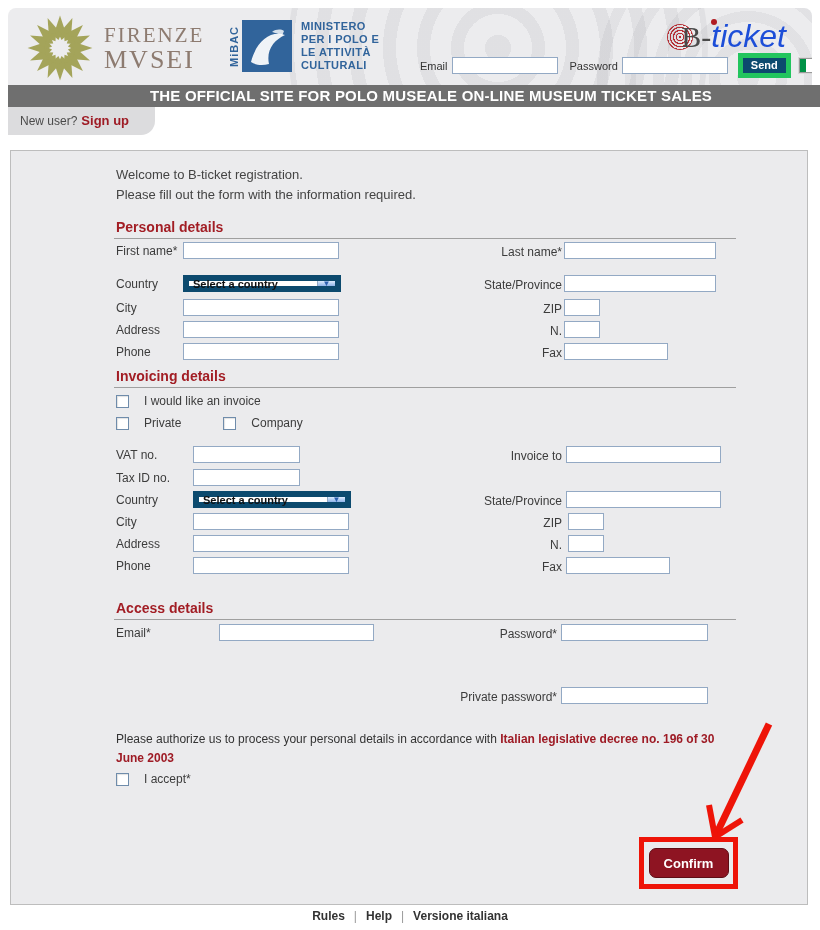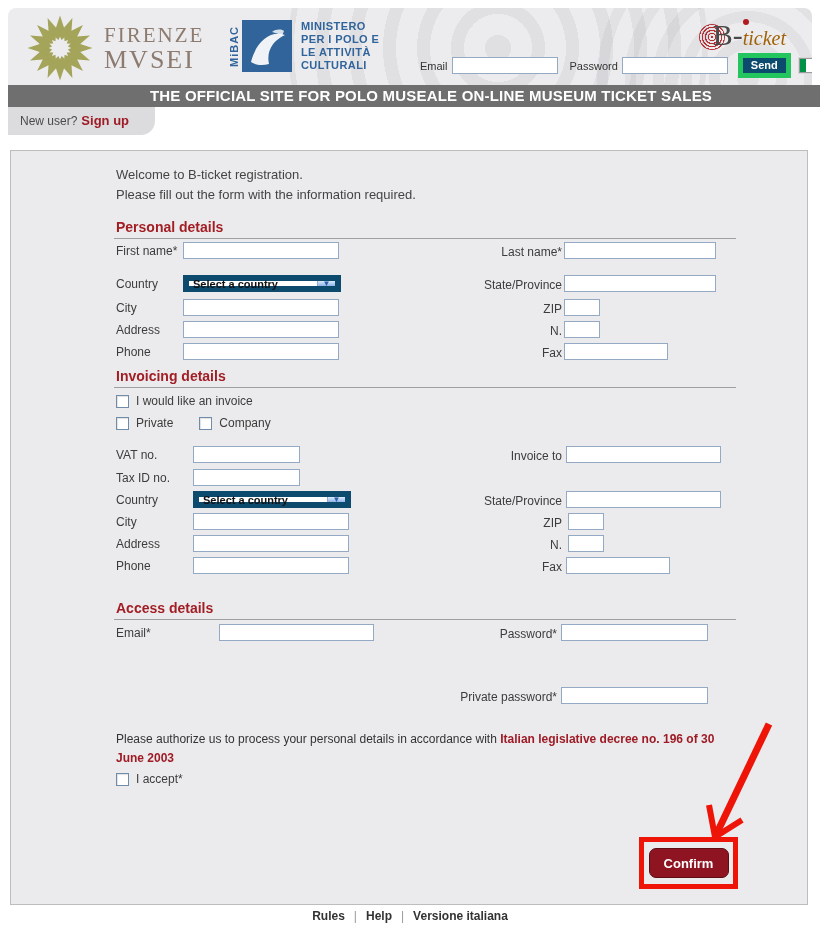--- a/index.html
+++ b/index.html
@@ -23,21 +23,21 @@
   .mibac-vert{writing-mode:vertical-rl;transform:rotate(180deg);font-weight:bold;color:#31649b;
               font-size:11px;letter-spacing:1px;margin-right:2px;height:52px;text-align:center;}
   .mibac-sq{width:50px;height:52px;background:#31649b;flex:none;}
   .ministry{margin-left:9px;color:#31649b;font-size:11px;line-height:13px;font-weight:bold;letter-spacing:.4px;}
   .ministry span{display:block;}
 
   .bticket{position:absolute;right:26px;top:10px;height:36px;}
   .fp{position:absolute;left:-14px;top:6px;width:26px;height:26px;border-radius:50%;
       background:repeating-radial-gradient(circle,rgba(176,26,32,.9) 0 1px,rgba(176,26,32,0) 1.5px 3px);}
   .bt-b{font-family:"Liberation Serif",serif;font-size:30px;color:#4a4a4a;position:relative;}
-  .bt-rest{font-family:Liberation Serif, serif;font-style:italic;font-size:20px;color:#a16207;position:relative;}
+  .bt-rest{font-family:Liberation Sans, sans-serif;font-style:italic;font-size:32px;color:#1d4ed8;position:relative;}
   .bt-dot{position:absolute;left:30px;top:1px;width:6px;height:6px;border-radius:50%;background:#b01a20;}
 
   .login{position:absolute;left:412px;bottom:7px;display:flex;align-items:center;font-size:11px;color:#333;}
   .login label{margin-right:4px;}
   .login input{width:100px;height:15px;border:1px solid #93a9c4;font-size:11px;padding:0 2px;background:#fff;}
   .gap{width:12px;flex:none;}
   .send{margin-left:10px;background:#0c4a6e;color:#fff;border:5px solid #22c55e;font-weight:bold;
         font-size:11px;padding:1px 8px 2px;cursor:pointer;}
   .flag{display:inline-flex;width:19px;height:13px;border:1px solid #9a9a9a;outline:1px solid #d8d8d8;margin-left:8px;}
   .flag i{flex:1;} .flag .fg{background:#009246;} .flag .fw{background:#fff;} .flag .fr{background:#ce2b37;}
@@ -73,21 +73,21 @@
   .acc .r-lbl{right:179px;}
 
   .mb16{margin-bottom:16px;} .mb7{margin-bottom:7px;} .mb6{margin-bottom:6px;} .mb5{margin-bottom:5px;}
 
   .sel{position:absolute;top:0;width:158px;height:17px;box-sizing:border-box;background:#fff;
        border:6px solid #0c4a6e;display:flex;align-items:center;cursor:pointer;}
   .sel-val{flex:1;font-size:11px;font-weight:bold;color:#111;padding-left:4px;white-space:nowrap;overflow:hidden;}
   .sel-btn{width:17px;align-self:stretch;background:linear-gradient(#dcebfc,#8fb4e8);border-left:1px solid #93a9c4;
            color:#2b5fae;font-size:8px;display:flex;align-items:center;justify-content:center;}
 
-  .cbrow{display:flex;align-items:center;margin-left:2px;height:14px;}
+  .cbrow{display:flex;align-items:center;margin-left:2px;height:14px;gap:8px;}
   .cb{width:11px;height:11px;border:1px solid #6f8cab;background:#fff;flex:none;margin-right:7px;cursor:pointer;
       box-shadow:inset 1px 1px 1px rgba(0,0,0,.12);}
   .cb-lbl{font-size:12px;color:#3c3c3c;}
   .cb-gap{width:26px;flex:none;}
   .cbrow.first{margin-top:6px;margin-bottom:8px;}
   .cbrow.accept{margin-top:4px;}
 
   .legal{margin:26px 0 0 2px;font-size:12px;color:#333;line-height:19px;width:620px;}
   .legal b{color:#9e1b25;}
 

